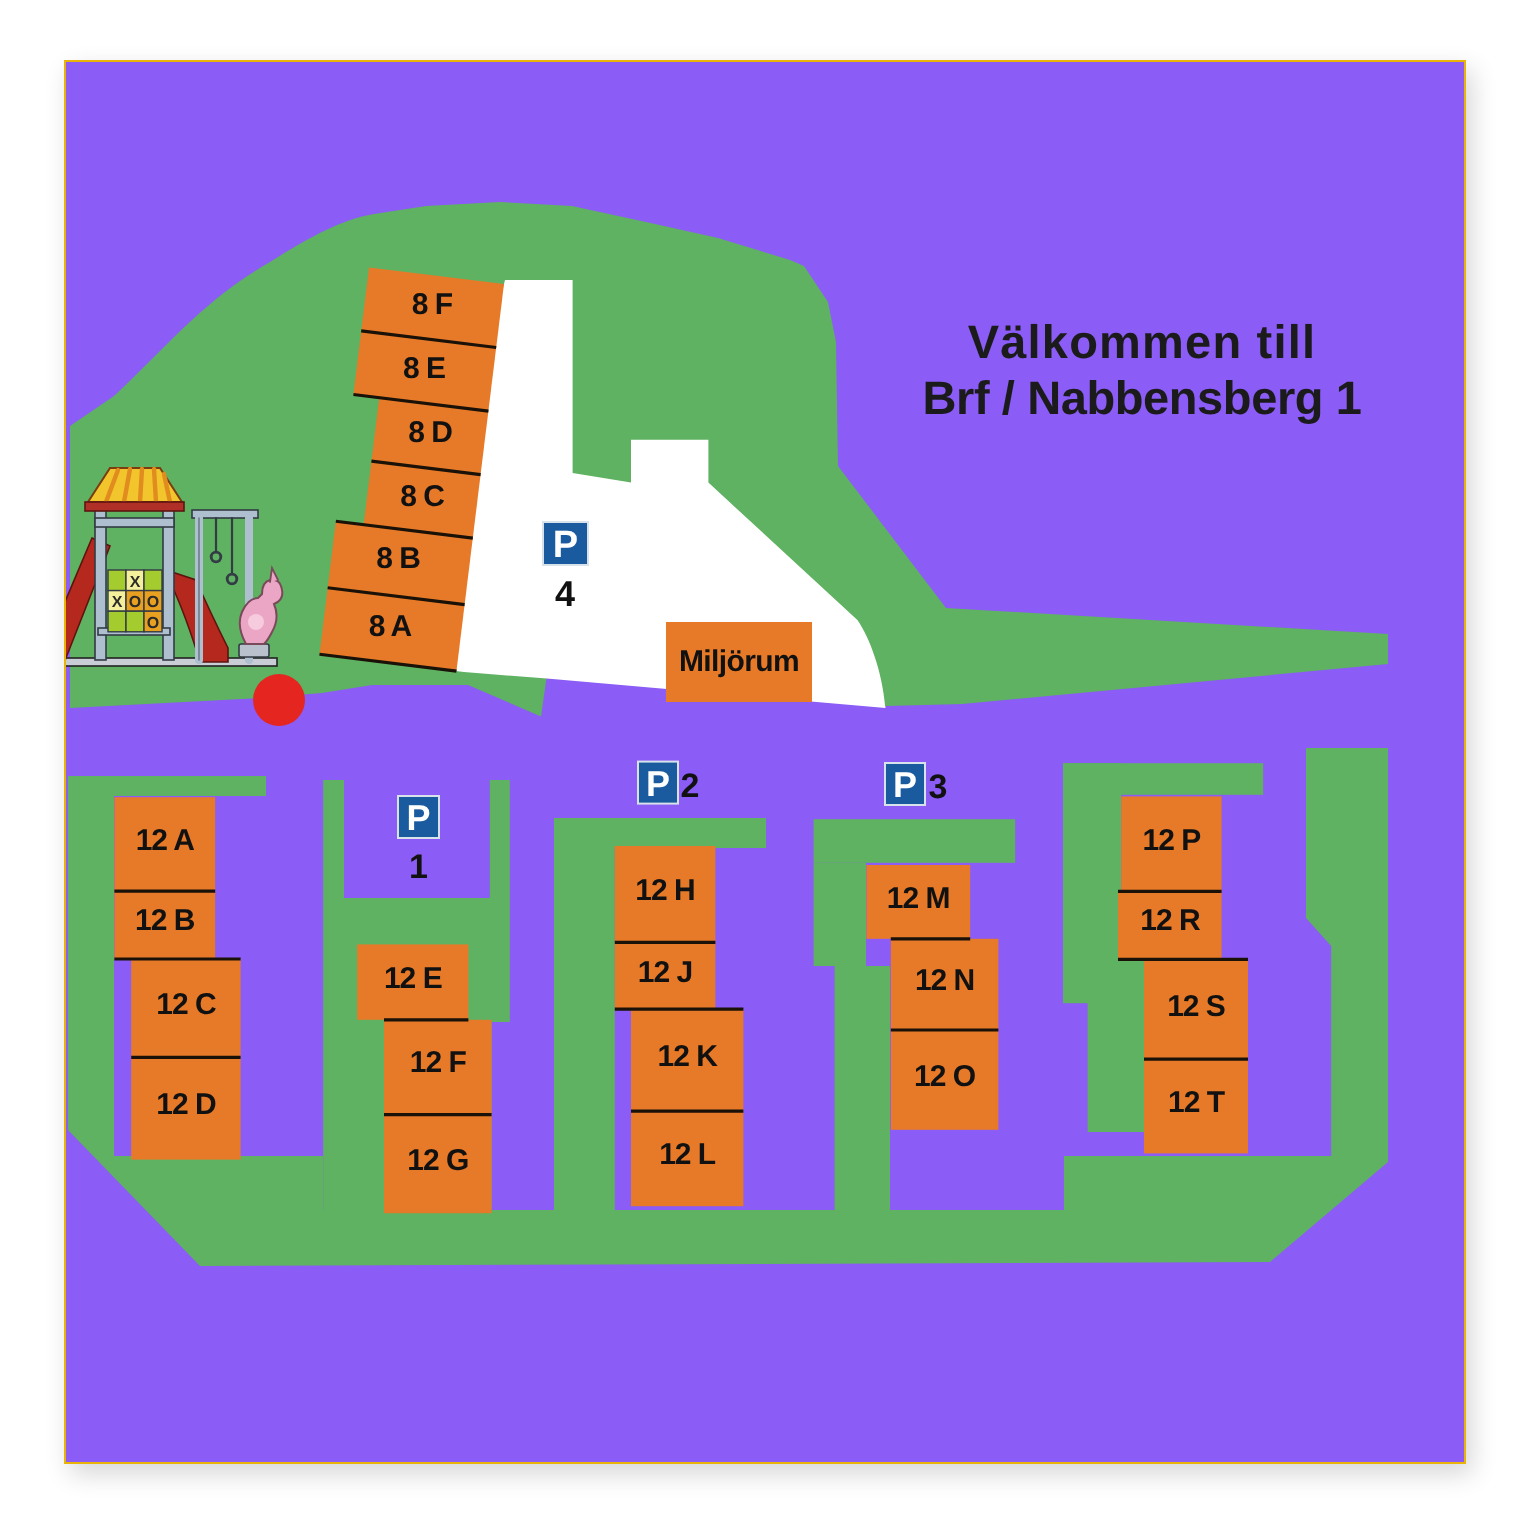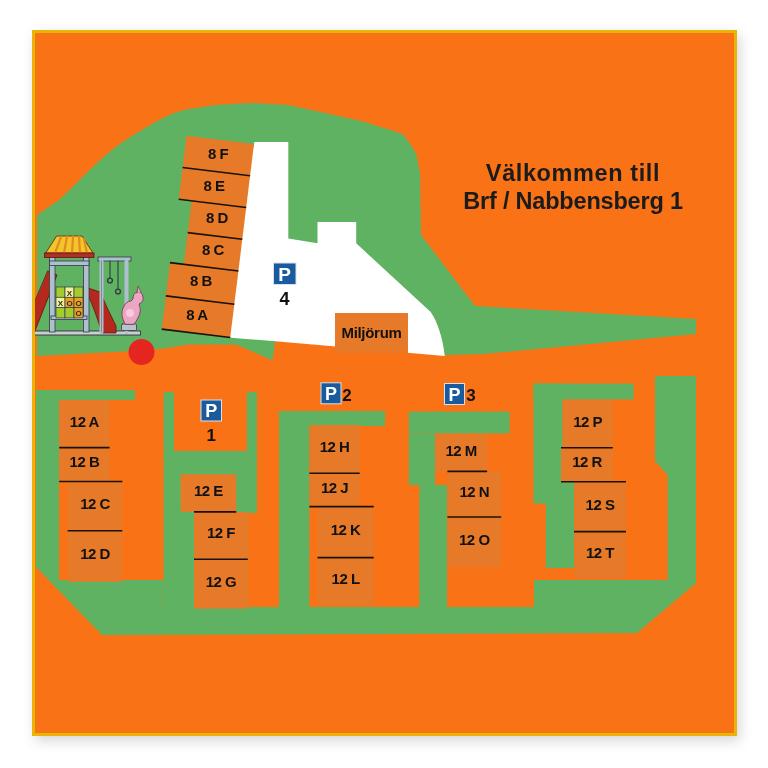--- a/index.html
+++ b/index.html
@@ -1,17 +1,17 @@
 <!DOCTYPE html>
 <html><head>
 <meta charset="utf-8">
 <style>
   html,body{margin:0;padding:0;width:768px;height:768px;background:#ffffff;}
-  #card{position:absolute;left:32px;top:30px;width:699px;height:700px;background:#f97316;
-        border:3px solid #eab308;box-shadow:3px 5px 12px rgba(0,0,0,0.16);}
+  #card{position:absolute;left:32px;top:30px;width:699px;height:700px;background:#8b5cf6;
+        border:1px solid #eab308;box-shadow:3px 5px 12px rgba(0,0,0,0.16);}
   svg{display:block;}
   text{font-family:"Liberation Sans", sans-serif;}
 </style>
 </head>
 <body>
 
 <div id="card">
 <svg width="699" height="700" viewBox="32 30 699 700">
 
 <path d="M34,212 L56,197 C70,184 82,171 95,159 C108,147 120,138 134,130 C150,120 168,109 186,106 L212,102 L249,100 L285,102 L322,110 L358,118 L394,129 L401,132 L413,150 L417,170 L418,232 L472,303 L693,316 L693,331 L480,351 L442,352 L272.4,337 L269.5,357.2 L233,341.5 L185,341.5 L160,345.5 L129,348 L34,353 Z" fill="#5fb262"></path>

